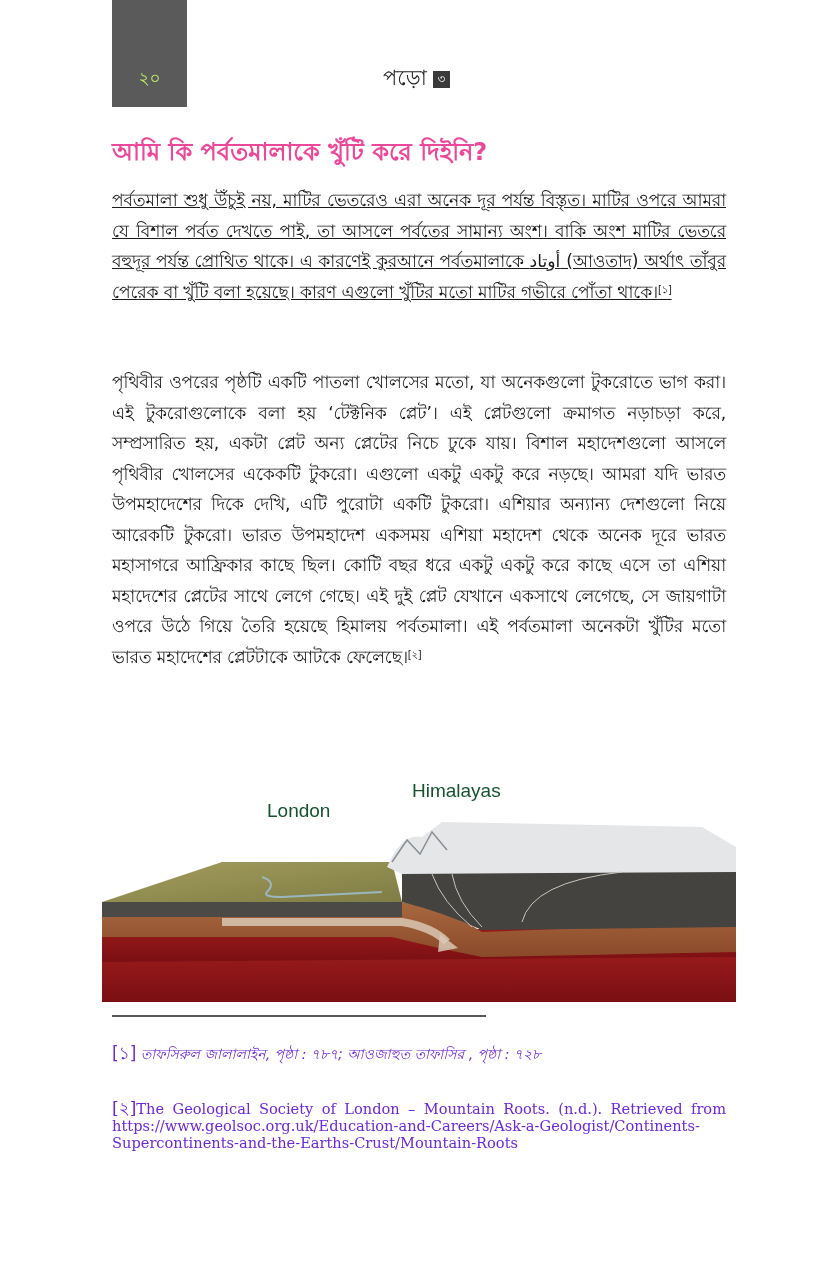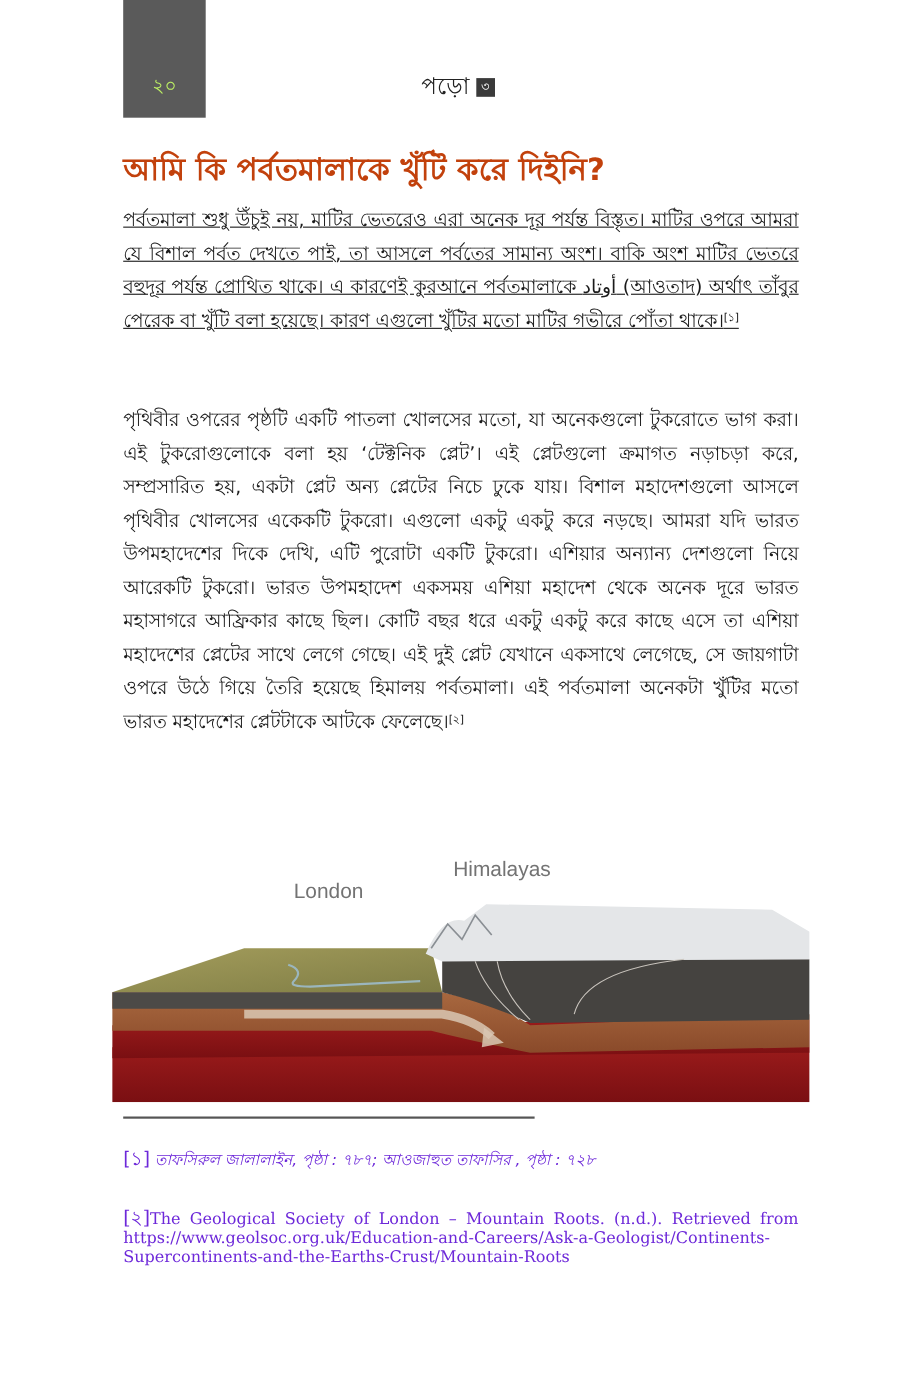--- a/index.html
+++ b/index.html
@@ -2,27 +2,27 @@
 <html><head>
 <meta charset="utf-8">
 <style>
   html, body { margin: 0; padding: 0; background: #ffffff; }
   body { width: 822px; height: 1270px; position: relative; overflow: hidden;
          font-family: "DejaVu Sans", sans-serif; color: #1a1a1a; }
   .page-tab { position: absolute; left: 112px; top: 0; width: 75px; height: 107px; background: #5a5a5a; }
   .page-number { position: absolute; left: 0; right: 0; bottom: 14px; text-align: center; color: #bef264; font-size: 17px; }
   .running-head { position: absolute; left: 383px; top: 62px; font-size: 21px; color: #222; display: flex; align-items: center; gap: 6px; }
   .chapter-badge { display: inline-block; width: 17px; height: 17px; background: #3a3a3a; color: #fff; font-size: 12px; line-height: 17px; text-align: center; }
-  .section-heading { position: absolute; left: 112px; top: 133px; font-size: 28px; font-weight: bold; color: #c2410c; margin: 0; }
+  .section-heading { position: absolute; left: 112px; top: 133px; font-size: 24px; font-weight: bold; color: #ec4899; margin: 0; }
   .body-text { position: absolute; left: 112px; width: 614px; font-size: 17.2px; line-height: 30.5px; text-align: justify; margin: 0; letter-spacing: -0.2px; }
   .para-1 { top: 185px; text-decoration: underline; }
   .para-2 { top: 367px; }
   sup.ref { font-size: 10px; vertical-align: top; position: relative; top: -2px; }
   .figure { position: absolute; left: 102px; top: 762px; width: 634px; height: 240px; }
-  .fig-label { position: absolute; font-family: "Liberation Sans", sans-serif; font-size: 19px; color: #737373; }
+  .fig-label { position: absolute; font-family: "Liberation Sans", sans-serif; font-size: 19px; color: #14532d; }
   .fn-rule { position: absolute; left: 112px; top: 1015px; width: 374px; height: 2px; background: #555; }
   .footnote { position: absolute; left: 112px; width: 614px; color: #6d28d9; margin: 0; }
   .fn-1 { top: 1040px; font-size: 14px; font-style: italic; }
   .fn-2 { top: 1100px; font-size: 14.6px; font-family: "DejaVu Serif", serif; line-height: 17px; text-align: justify; }
   .fn-mark { font-style: normal; font-size: 17px; }
 </style>
 </head>
 <body>
 
 <div class="page-tab">

